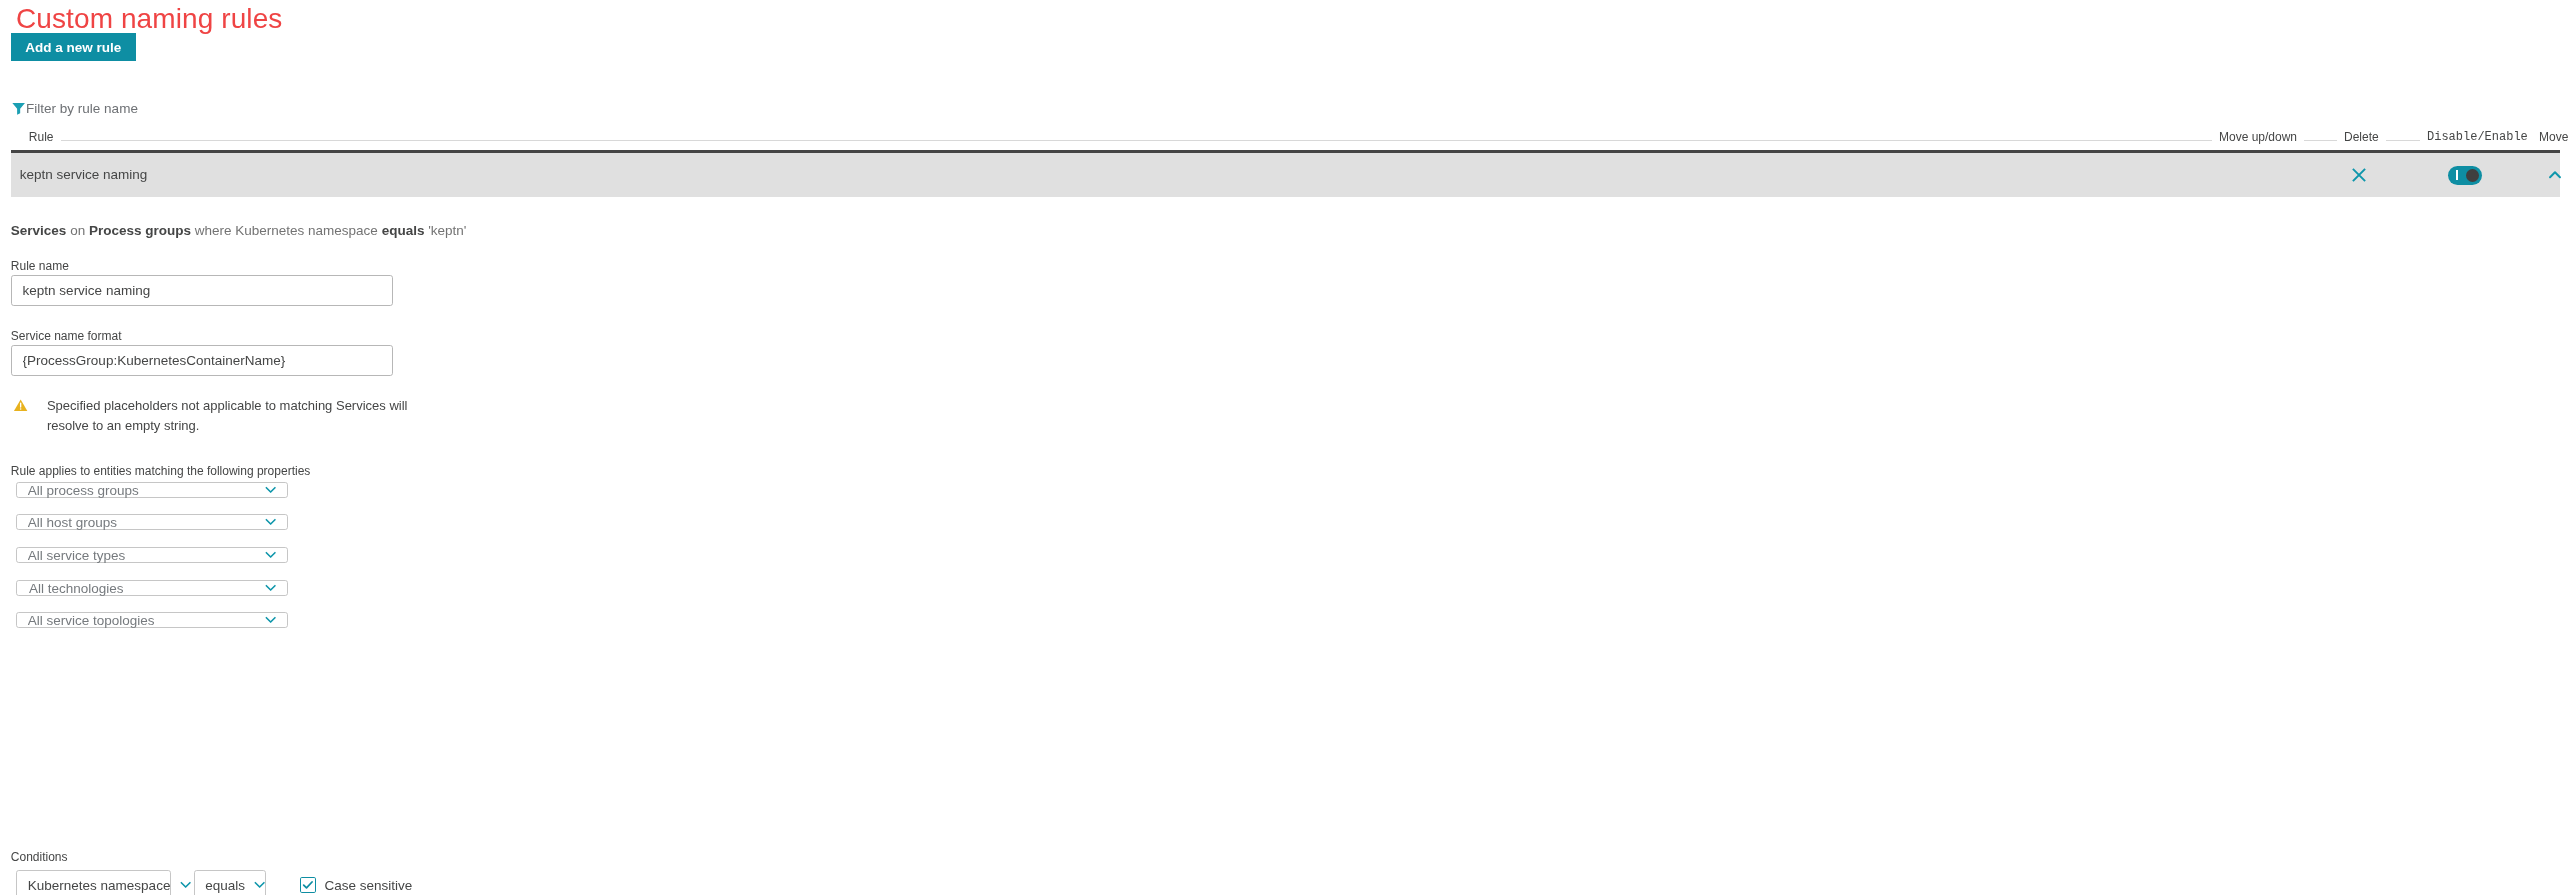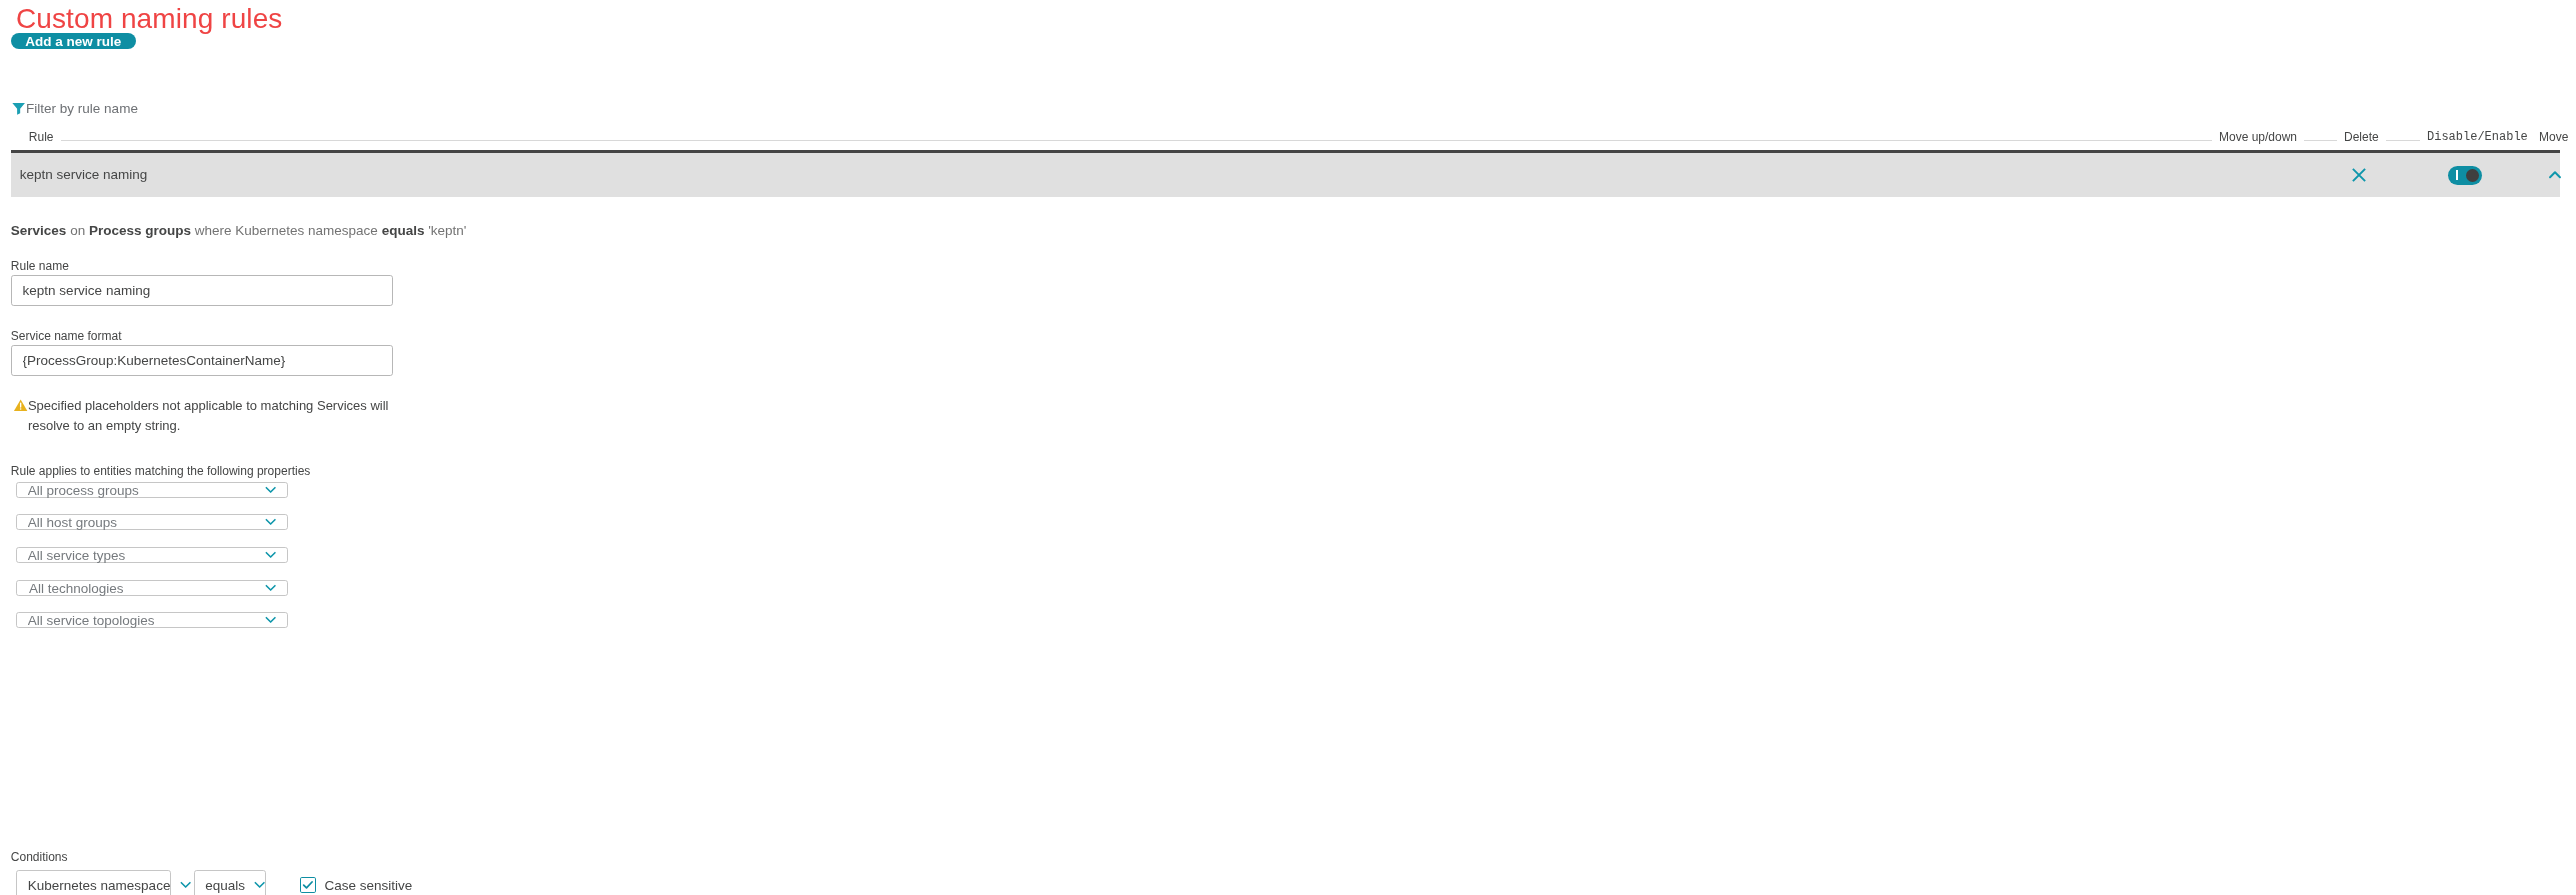--- a/index.html
+++ b/index.html
@@ -32,26 +32,26 @@
     font-weight: 400;
     color: #ef4444;
     letter-spacing: 0.1px;
   }
 
   
   .btn-primary {
     position: absolute;
     left: 10.8px;
     top: 33px;
-    height: 16px;
+    height: 28px;
     padding: 0 14.4px;
     background: #0e8ea3;
     color: #ffffff;
     border: none;
-    border-radius: 11px;
+    border-radius: 0;
     font-family: "Liberation Sans", sans-serif;
     font-size: 13.5px;
     font-weight: 700;
     cursor: pointer;
     display: flex;
     align-items: center;
     justify-content: center;
   }
 
   
@@ -206,21 +206,21 @@
   .lbl-format    { left: 10.8px; top: 124px; }
   .in-format     { left: 10.8px; top: 140px; width: 382px; }
 
   
   .warning {
     position: absolute;
     left: 12.6px;
     top: 191px;
     width: 395px;
     display: flex;
-    gap: 0;
+    gap: 19px;
     align-items: flex-start;
   }
   .warn-icon { width: 15.3px; height: 15.3px; flex: none; margin-top: 1.8px; }
   .warn-text {
     font-size: 13px;
     line-height: 20px;
     color: #454646;
   }
 
   .lbl-props { left: 10.8px; top: 259px; }

